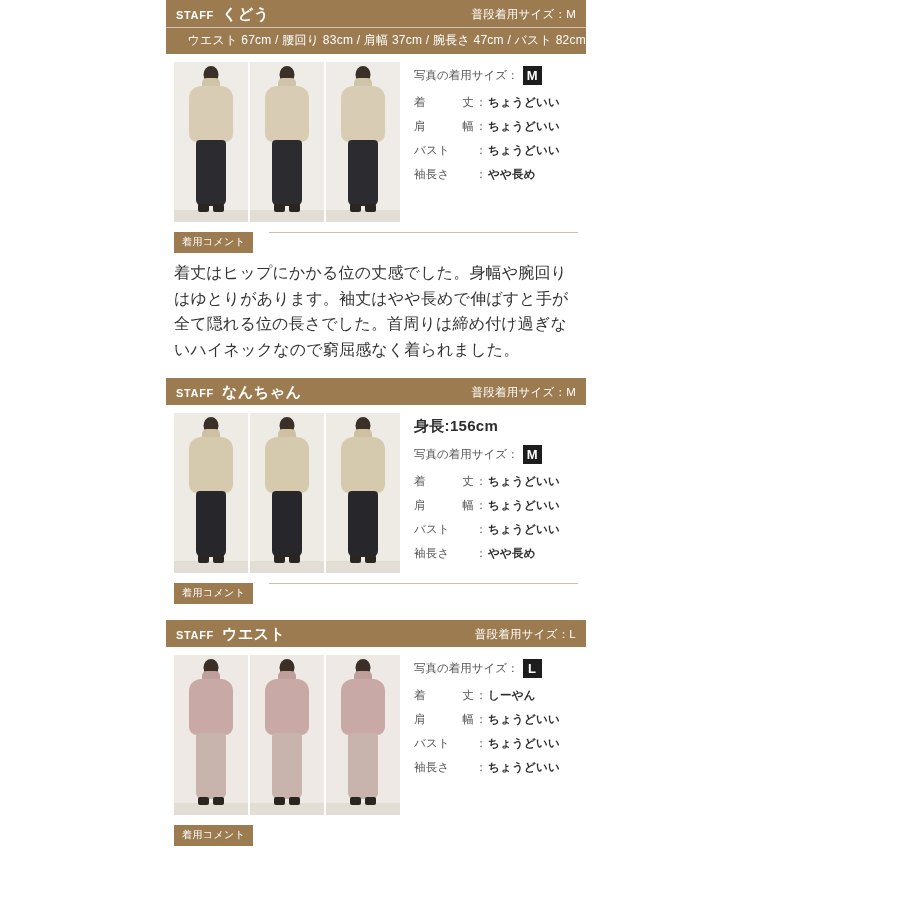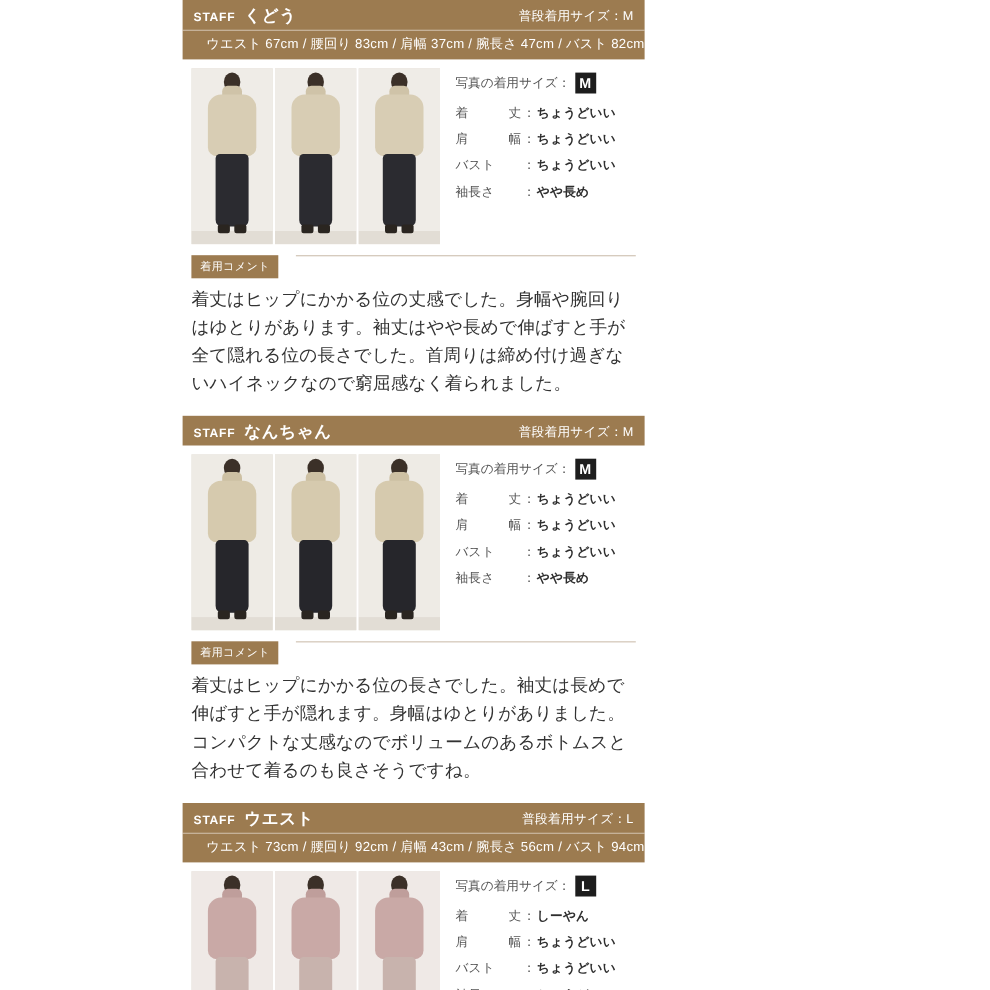--- a/index.html
+++ b/index.html
@@ -334,20 +334,21 @@
       <div class="head"></div>
       <div class="neck" style="background:#cdc0a3"></div>
       <div class="sweater" style="background:#d6caae"></div>
       <div class="legs" style="background:#26262b"></div>
       <div class="shoe l"></div>
       <div class="shoe r"></div>
     </div>
             </div>
       </div>
       <div class="info">
+        <div class="height-line">身長:156cm</div>
         <div class="worn-size-line">
           <span>写真の着用サイズ：</span>
           <span class="size-chip">M</span>
         </div>
 
     <div class="fit-row">
       <span class="fit-label">
         <span>着</span>
         <span>丈</span>
       </span>
@@ -378,34 +379,32 @@
       <span class="fit-colon">：</span>
       <span class="fit-value">やや長め</span>
     </div>
       </div>
     </div>
     <div class="comment-area">
       <div class="comment-tag-wrap">
         <span class="comment-tag">着用コメント</span>
         <span class="comment-rule"></span>
       </div>
-      <div class="comment-text">着丈はヒップにかかる位の長さでした。袖丈は長めで伸ばすと手が隠れます。身幅はゆとりがありました。コンパクトな丈感なのでボリュームのあるボトムスと合わせて着るのも良さそうですね。</div>
     </div>
     <div class="gap"></div>
   </div>
       <div class="block">
     <div class="staff-header">
       <div class="staff-row1">
         <div class="staff-left">
           <span class="staff-label">STAFF</span>
           <span class="staff-name">ウエスト</span>
         </div>
         <div class="usual-size">普段着用サイズ：L</div>
       </div>
-      <div class="staff-row2">ウエスト 73cm / 腰回り 92cm / 肩幅 43cm / 腕長さ 56cm / バスト 94cm</div>
     </div>
     <div class="body-area">
       <div class="photos">
         <div class="photo">
     <div class="fig">
       <div class="bg" style="background:#efe9e6"></div>
       <div class="floor"></div>
       <div class="head"></div>
       <div class="neck" style="background:#bf9e9b"></div>
       <div class="sweater" style="background:#c9a9a6"></div>

